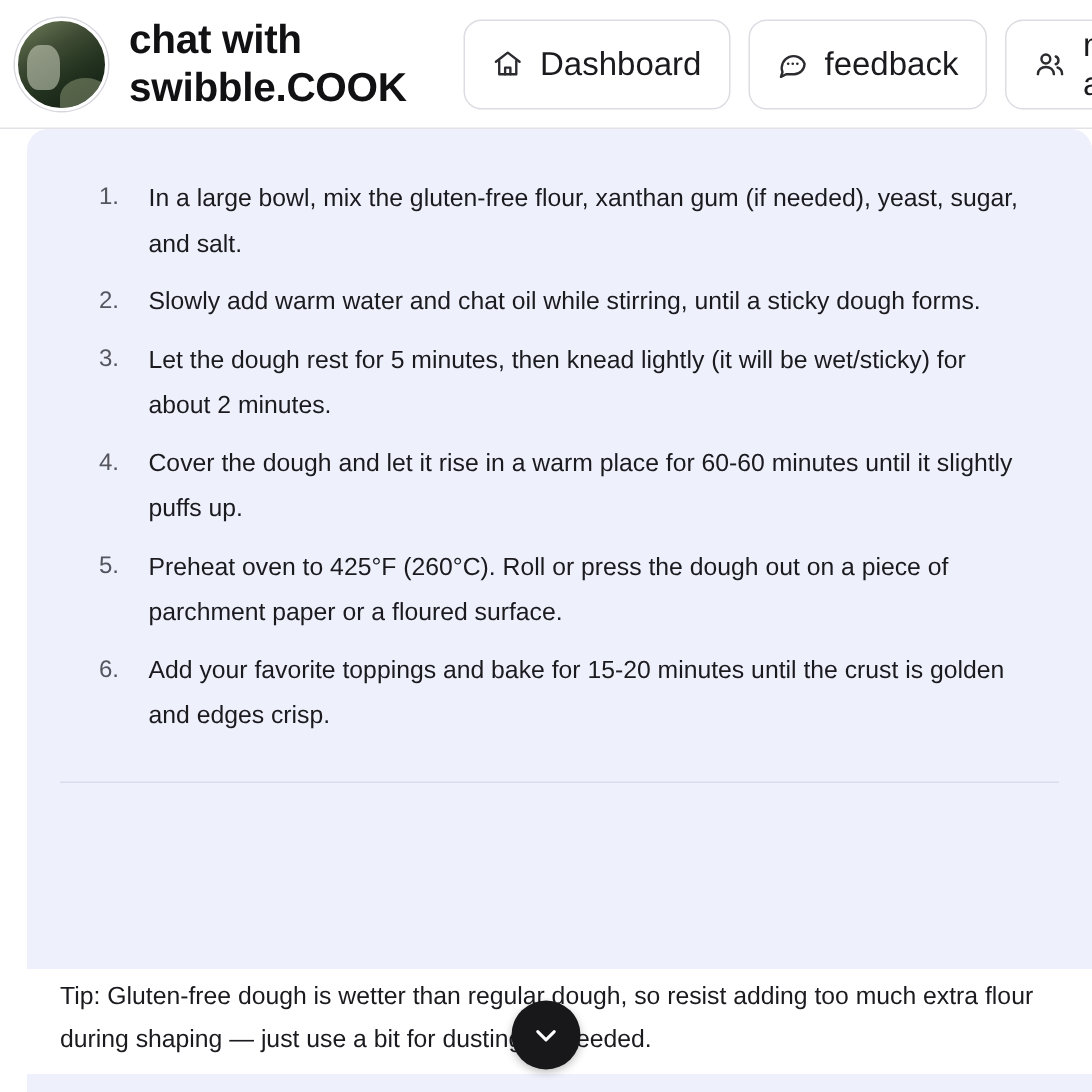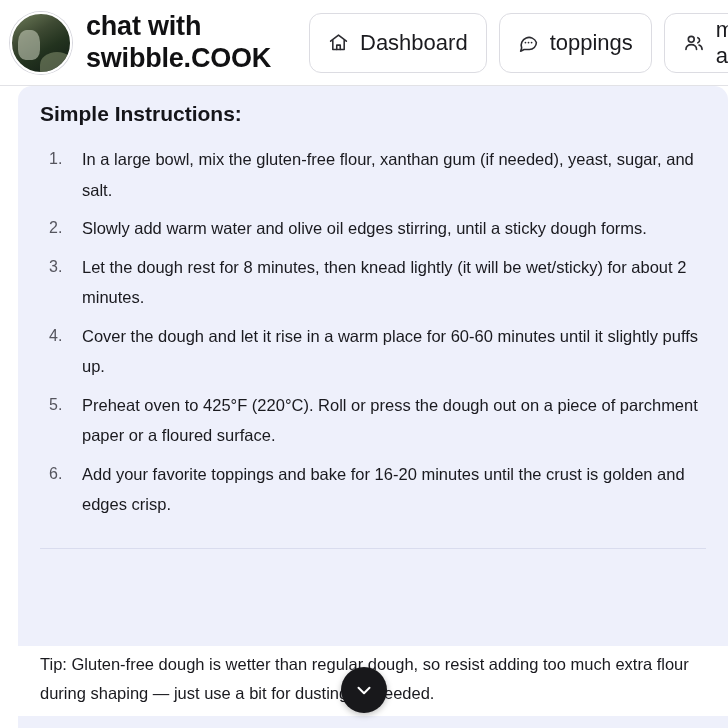--- a/index.html
+++ b/index.html
@@ -132,21 +132,21 @@
   }
 
   .sec-title {
     font-size: 21px;
     font-weight: 700;
     color: #15151a;
     margin: 2px 0 18px 0;
   }
 
   ol.steps {
-    margin: 0;
+    margin: 17px;
     padding: 0 0 0 42px;
     list-style: none;
     counter-reset: step;
   }
   ol.steps li {
     counter-increment: step;
     position: relative;
     font-size: 16.5px;
     line-height: 1.85;
     color: #1a1a1f;
@@ -239,21 +239,21 @@
 
       <button class="nav-btn">
         <span class="ico">
           <svg width="21" height="21" viewBox="0 0 24 24" fill="none" stroke="currentColor" stroke-width="1.8" stroke-linecap="round" stroke-linejoin="round">
             <path d="M21 12a8 8 0 0 1-8 8H7l-4 2 1.2-3.6A8 8 0 1 1 21 12z"></path>
             <circle cx="8.5" cy="12" r="1" fill="currentColor" stroke="none"></circle>
             <circle cx="12" cy="12" r="1" fill="currentColor" stroke="none"></circle>
             <circle cx="15.5" cy="12" r="1" fill="currentColor" stroke="none"></circle>
           </svg>
         </span>
-        <span class="lbl">toppings</span>
+        <span class="lbl">feedback</span>
       </button>
 
       <button class="nav-btn wrap">
         <span class="ico">
           <svg width="22" height="22" viewBox="0 0 24 24" fill="none" stroke="currentColor" stroke-width="1.8" stroke-linecap="round" stroke-linejoin="round">
             <circle cx="9" cy="8" r="3.2"></circle>
             <path d="M3.2 19c0-3.2 2.6-5.2 5.8-5.2s5.8 2 5.8 5.2"></path>
             <path d="M16.2 6.2a3 3 0 0 1 0 5.6"></path>
             <path d="M17.5 14.2c2 .7 3.3 2.4 3.3 4.8"></path>
           </svg>
@@ -261,29 +261,28 @@
         <span class="lbl">more assistants</span>
       </button>
 
     </div>
   </div>
 
   <div class="body">
 
     <div class="msg-card">
 
-      <div class="sec-title">Simple Instructions:</div>
 
       <ol class="steps">
         <li>In a large bowl, mix the gluten-free flour, xanthan gum (if needed), yeast, sugar, and salt.</li>
-        <li>Slowly add warm water and olive oil edges stirring, until a sticky dough forms.</li>
-        <li>Let the dough rest for 8 minutes, then knead lightly (it will be wet/sticky) for about 2 minutes.</li>
+        <li>Slowly add warm water and chat oil while stirring, until a sticky dough forms.</li>
+        <li>Let the dough rest for 5 minutes, then knead lightly (it will be wet/sticky) for about 2 minutes.</li>
         <li>Cover the dough and let it rise in a warm place for 60-60 minutes until it slightly puffs up.</li>
-        <li>Preheat oven to 425°F (220°C). Roll or press the dough out on a piece of parchment paper or a floured surface.</li>
-        <li>Add your favorite toppings and bake for 16-20 minutes until the crust is golden and edges crisp.</li>
+        <li>Preheat oven to 425°F (260°C). Roll or press the dough out on a piece of parchment paper or a floured surface.</li>
+        <li>Add your favorite toppings and bake for 15-20 minutes until the crust is golden and edges crisp.</li>
       </ol>
 
       <div class="divider"></div>
     </div>
 
     <div class="tail">
       <p class="tip"><b>Tip:</b><span> Gluten-free dough is wetter than regular dough, so resist adding too much extra flour during shaping — just use a bit for dusting as needed.</span></p>
       <p class="closing">If you'd like, I can help you calculate topping amounts or suggest creative gluten-free pizza toppings!</p>
     </div>
 

